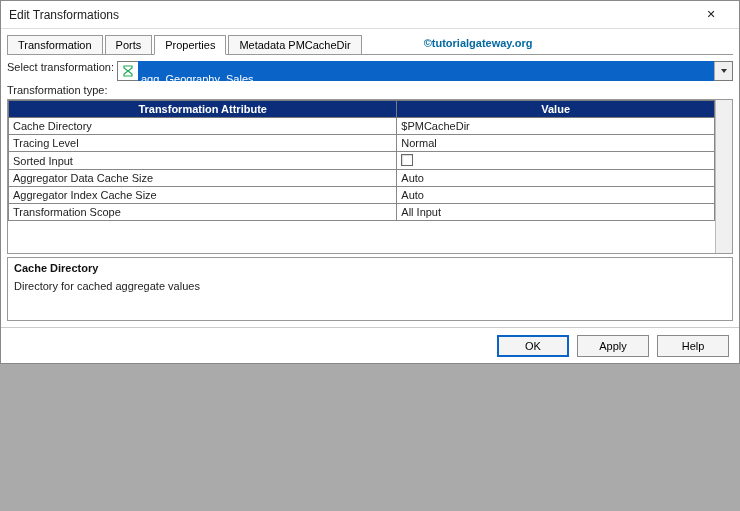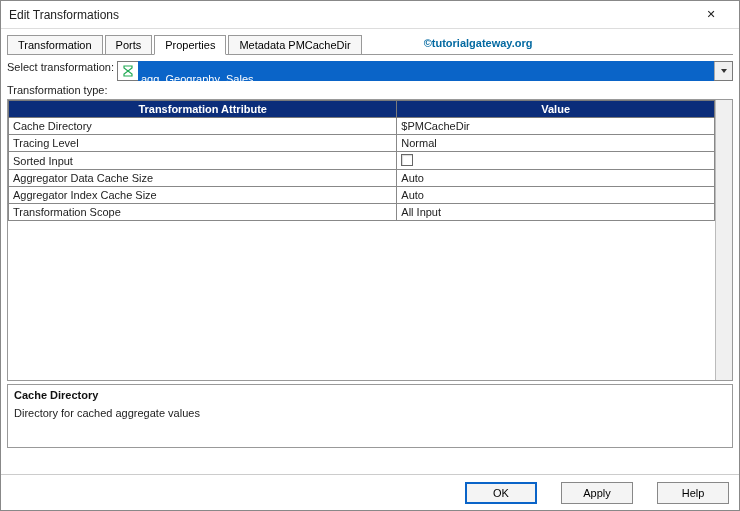--- a/index.html
+++ b/index.html
@@ -1,18 +1,18 @@
 <!DOCTYPE html>
 <html><head>
 <meta charset="utf-8">
 <style>
   * { box-sizing: border-box; font-family: "Segoe UI", Tahoma, sans-serif; font-size: 11px; }
   body { margin: 0; background: #aaa; }
   .window {
-    width: 740px; height: 511px;
+    width: 740px; height: 364px;
     background: #fff;
     border: 1px solid #888;
     display: flex; flex-direction: column;
   }
   .titlebar {
     height: 28px; display: flex; align-items: center;
     padding: 0 8px; border-bottom: 1px solid #ddd;
     background: #fff;
   }
   .titlebar .title { flex: 1; font-size: 12px; color: #222; }
@@ -60,21 +60,21 @@
   .col-val { width: 45%; }
   .scroll-stub { width: 17px; background:#f0f0f0; border-left:1px solid #bbb;}
   .checkbox-cell { display:inline-block; width:12px; height:12px; border:1px solid #666; margin:1px 0 0 0; box-shadow: inset 1px 1px 1px rgba(0,0,0,0.15);}
   .desc-box {
     border: 1px solid #999; height: 64px; padding: 4px 6px; margin-top: 2px;
   }
   .desc-box .dt { font-weight: bold; color: #111; margin-bottom: 6px; }
   .desc-box .dd { color: #222; }
   .footer {
     height: 36px; border-top: 1px solid #ccc; display: flex; align-items: center; justify-content: flex-end;
-    padding: 0 10px; gap: 24px; background: #fff; margin-top: 20px;
+    padding: 0 10px; gap: 8px; background: #fff;
   }
   .btn {
     min-width: 72px; height: 22px; border: 1px solid #888; background: #f4f4f4;
     display: flex; align-items: center; justify-content: center; cursor: default;
   }
   .btn.default { border: 1px solid #0a64c8; box-shadow: 0 0 0 1px #0a64c8 inset; }
 </style>
 </head>
 <body>
 

